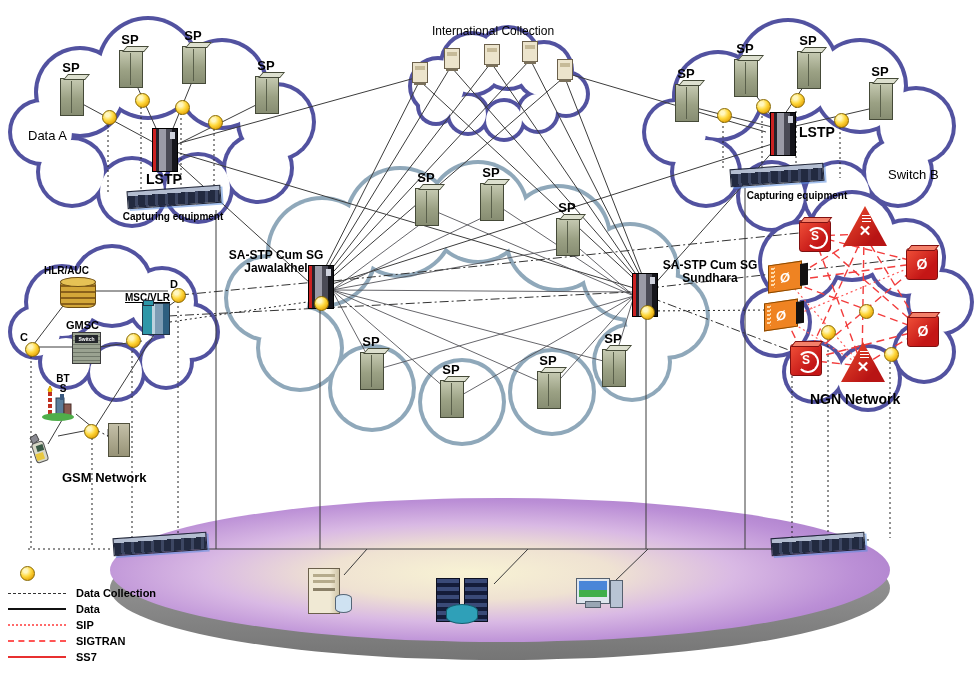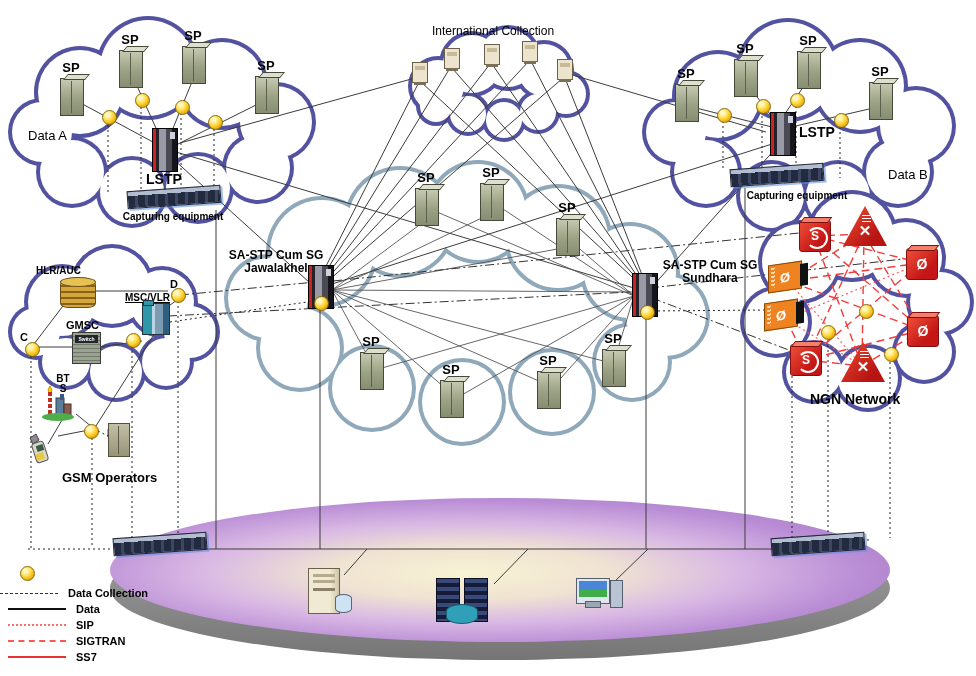--- a/index.html
+++ b/index.html
@@ -414,21 +414,21 @@
 <div class="rack" style="left:127px;top:188px;"></div>
 <div class="lbl b10 abs" style="left:118px;top:211px;width:110px;text-align:center;">Capturing equipment</div>
 
 <div class="lbl n12" style="left:432px;top:24px;">International Collection</div>
 <div class="pcsmall" style="left:412px;top:62px;"></div>
 <div class="pcsmall" style="left:444px;top:48px;"></div>
 <div class="pcsmall" style="left:484px;top:44px;"></div>
 <div class="pcsmall" style="left:522px;top:41px;"></div>
 <div class="pcsmall" style="left:557px;top:59px;"></div>
 
-<div class="lbl n13" style="left:888px;top:167px;">Data B</div>
+<div class="lbl n13" style="left:888px;top:167px;">Switch B</div>
 <div class="sp" style="left:675px;top:84px;"></div>
 <div class="lbl b13 abs" style="left:669px;top:66px;width:34px;text-align:center;">SP</div>
 <div class="sp" style="left:734px;top:59px;"></div>
 <div class="lbl b13 abs" style="left:728px;top:41px;width:34px;text-align:center;">SP</div>
 <div class="sp" style="left:797px;top:51px;"></div>
 <div class="lbl b13 abs" style="left:791px;top:33px;width:34px;text-align:center;">SP</div>
 <div class="sp" style="left:869px;top:82px;"></div>
 <div class="lbl b13 abs" style="left:863px;top:64px;width:34px;text-align:center;">SP</div>
 <div class="bignode" style="left:770px;top:112px;"></div>
 <div class="lbl b14" style="left:799px;top:124px;">LSTP</div>
@@ -454,21 +454,21 @@
 <div class="sp" style="left:602px;top:349px;"></div>
 <div class="lbl b13 abs" style="left:596px;top:331px;width:34px;text-align:center;">SP</div>
 
 <div class="bignode" style="left:308px;top:265px;"></div>
 <div class="lbl b12 ctr abs" style="left:222px;top:249px;width:108px;line-height:13px;"><span>SA-STP Cum SG</span><br><span>Jawalakhel</span></div>
 <div class="dotp" style="left:314px;top:296px;"></div>
 <div class="bignode" style="left:632px;top:273px;"></div>
 <div class="lbl b12 ctr abs" style="left:656px;top:259px;width:108px;line-height:13px;"><span>SA-STP Cum SG</span><br><span>Sundhara</span></div>
 <div class="dotp" style="left:640px;top:305px;"></div>
 
-<div class="lbl b10" style="left:36px;top:265px;">HLR/AUC</div>
+<div class="lbl b10" style="left:44px;top:265px;">HLR/AUC</div>
 <div class="cylstack" style="left:60px;top:280px;"></div>
 <div class="lbl b11" style="left:170px;top:278px;">D</div>
 <div class="dotp" style="left:171px;top:288px;"></div>
 <div class="lbl b10" style="left:125px;top:292px;text-decoration:underline;">MSC/VLR</div>
 <div class="msc" style="left:142px;top:303px;"></div>
 <div class="lbl b11" style="left:66px;top:319px;">GMSC</div>
 <div class="gmsc" style="left:72px;top:332px;">
       <span class="gmscband">Switch</span>
     </div>
 <div class="lbl b11" style="left:20px;top:331px;">C</div>
@@ -488,21 +488,21 @@
 </svg>
 <div class="lbl b10" style="left:107px;top:428px;">BSC</div>
 <div class="bsccab" style="left:108px;top:423px;"></div>
 <div class="dotp" style="left:84px;top:424px;"></div>
 <svg class="abs" style="left:26px;top:432px;z-index:2;" width="32" height="34" viewBox="0 0 32 34">
   <polygon points="4,6 10,2 13,8 7,12" fill="#8a8a92" stroke="#444"></polygon>
   <rect x="8" y="10" width="12" height="20" rx="3" transform="rotate(-18 14 20)" fill="#d8d8c8" stroke="#555"></rect>
   <rect x="10.5" y="13" width="7" height="6" transform="rotate(-18 14 16)" fill="#3a5a46"></rect>
   <rect x="10" y="21" width="8" height="7" transform="rotate(-18 14 24)" fill="#e8c840"></rect>
 </svg>
-<div class="lbl b13" style="left:62px;top:470px;">GSM Operators</div>
+<div class="lbl b13" style="left:62px;top:470px;">GSM Network</div>
 
 <div class="sscube" style="left:799px;top:220px;">
       <span class="ring"></span>
       <span class="glyph" style="font-size:12px;">S</span>
     </div>
 <div class="tri" style="left:843px;top:206px;">
       <span class="glyph">✕</span>
     </div>
 <div class="sscube" style="left:906px;top:248px;">
       <span class="glyph" style="font-size:14px;">Ø</span>
@@ -531,21 +531,21 @@
 <div class="rack" style="left:113px;top:535px;"></div>
 <div class="rack" style="left:771px;top:535px;"></div>
 <div class="towerpc" style="left:308px;top:568px;"></div>
 <div class="drack" style="left:436px;top:578px;"></div>
 <div class="drack" style="left:464px;top:578px;"></div>
 <div class="tealcyl" style="left:446px;top:604px;"></div>
 <div class="monitor" style="left:576px;top:578px;"></div>
 <div class="sidetower" style="left:610px;top:580px;"></div>
 
 <div class="dotp" style="left:20px;top:566px;"></div>
-<div class="legrow" style="left:0;top:586px;text-align:right;">
+<div class="legrow" style="left:8px;top:586px;text-align:right;">
       <span class="legswatch sw-dashed-black"></span>
       <span class="leglab">Data Collection</span>
     </div>
 <div class="legrow" style="left:8px;top:602px;">
       <span class="legswatch sw-solid-black"></span>
       <span class="leglab">Data</span>
     </div>
 <div class="legrow" style="left:8px;top:618px;">
       <span class="legswatch sw-dotted-red"></span>
       <span class="leglab">SIP</span>

